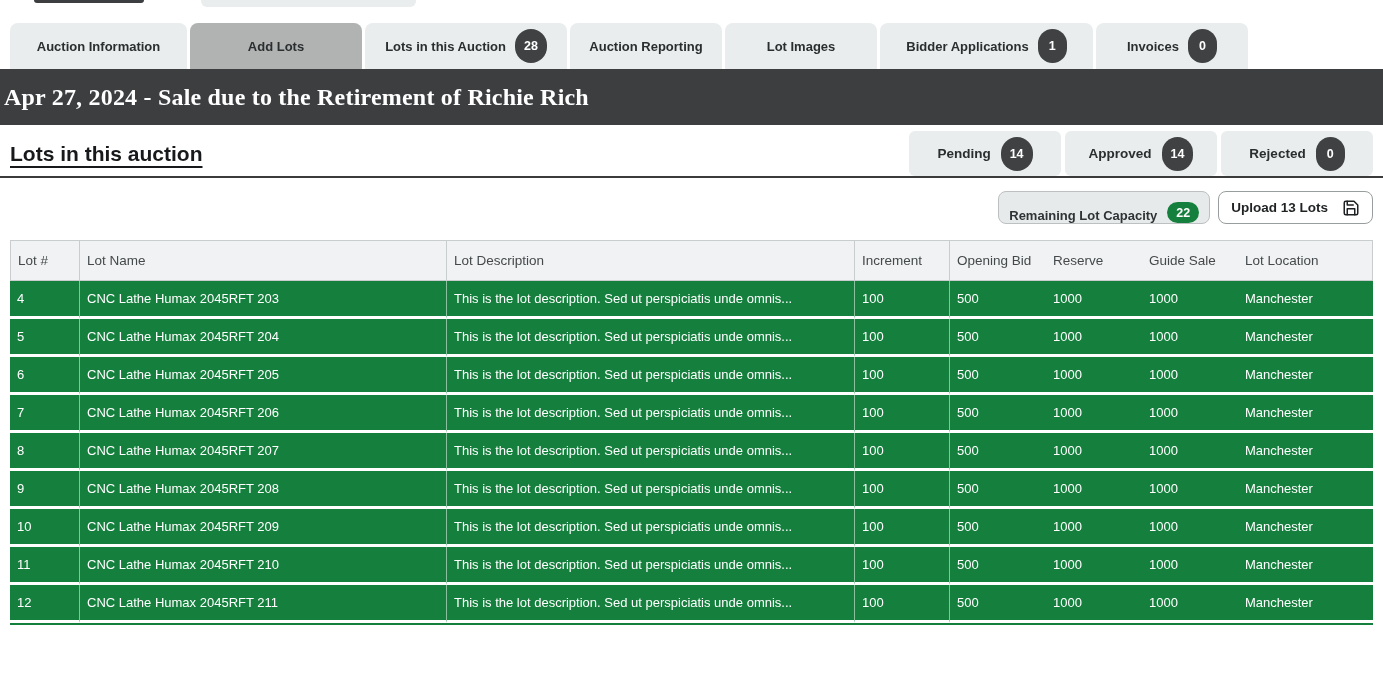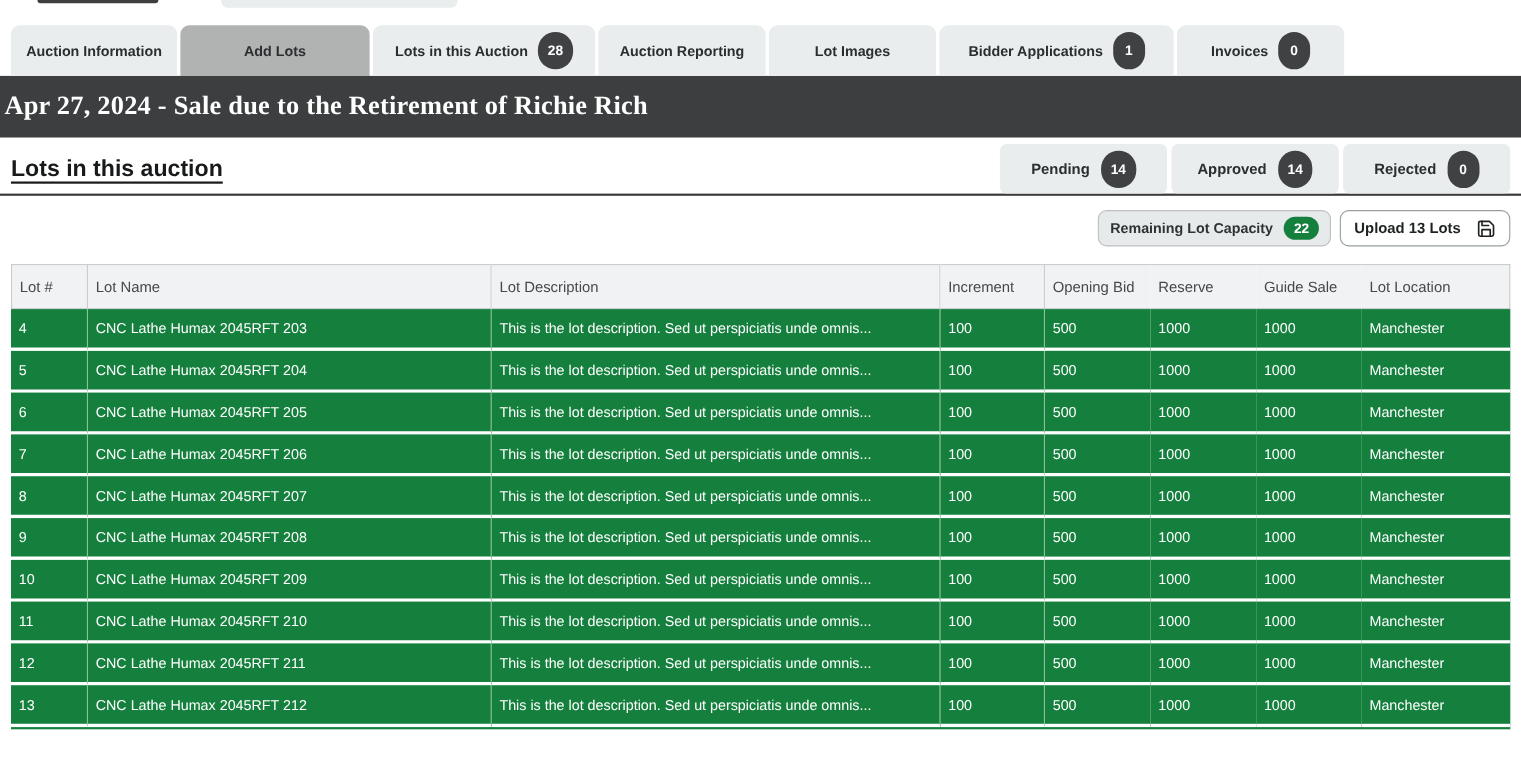--- a/index.html
+++ b/index.html
@@ -33,21 +33,21 @@
   
   .tab-bar { display: flex; gap: 3px; margin-left: 10px; height: 46px; }
   .tab {
     background: var(--tab-inactive);
     border-radius: 8px 8px 0 0;
     display: flex; align-items: center; justify-content: center;
     gap: 9px; cursor: pointer;
     font-size: 13px; font-weight: 700; color: #2B2E2F;
   }
   .tab.active { background: var(--tab-active); }
-  .tab:nth-child(1){width:151px}
+  .tab:nth-child(1){width:177px}
   .tab:nth-child(2){width:172px}
   .tab:nth-child(3){width:202px}
   .tab:nth-child(4){width:152px}
   .tab:nth-child(5){width:152px}
   .tab:nth-child(6){width:213px}
   .tab:nth-child(7){width:152px}
 
   .badge {
     display: inline-flex; align-items: center; justify-content: center;
     min-width: 29px; height: 34px; padding: 0 9px;
@@ -86,21 +86,21 @@
   .dark-rule { height: 2px; background: #3B3B3B; border: none; }
 
   
   .toolbar {
     display: flex; justify-content: flex-end; align-items: center;
     gap: 8px; margin: 13px 10px 0 10px; height: 33px;
   }
   .capacity-btn {
     height: 33px; padding: 0 10px;
     background: #E7EAEA; border: 1px solid #BCC0C0; border-radius: 8px;
-    display: flex; align-items: center; gap: 10px; cursor: pointer;
+    display: flex; align-items: flex-end; gap: 10px; cursor: pointer;
     font-family: inherit; font-size: 13px; font-weight: 700; color: #2F3335;
   }
   .capacity-btn .badge { height: 21px; }
   .upload-btn {
     height: 33px; padding: 0 12px;
     background: #fff; border: 1px solid #989E9E; border-radius: 8px;
     display: flex; align-items: center; gap: 14px; cursor: pointer;
     font-family: inherit; font-size: 13.5px; font-weight: 700; color: #1F2223; justify-content: space-between;
   }
   .upload-btn svg { width: 18px; height: 18px; stroke: #1F2223; }
@@ -315,26 +315,16 @@
         <tr>
           <td>12</td>
           <td>CNC Lathe Humax 2045RFT 211</td>
           <td>This is the lot description. Sed ut perspiciatis unde omnis...</td>
           <td>100</td>
           <td>500</td>
           <td>1000</td>
           <td>1000</td>
           <td>Manchester</td>
         </tr>
-        <tr>
-          <td>13</td>
-          <td>CNC Lathe Humax 2045RFT 212</td>
-          <td>This is the lot description. Sed ut perspiciatis unde omnis...</td>
-          <td>100</td>
-          <td>500</td>
-          <td>1000</td>
-          <td>1000</td>
-          <td>Manchester</td>
-        </tr>
       </tbody>
   </table>
   <div class="next-row-sliver"></div>
 </div>
 
 </body></html>

